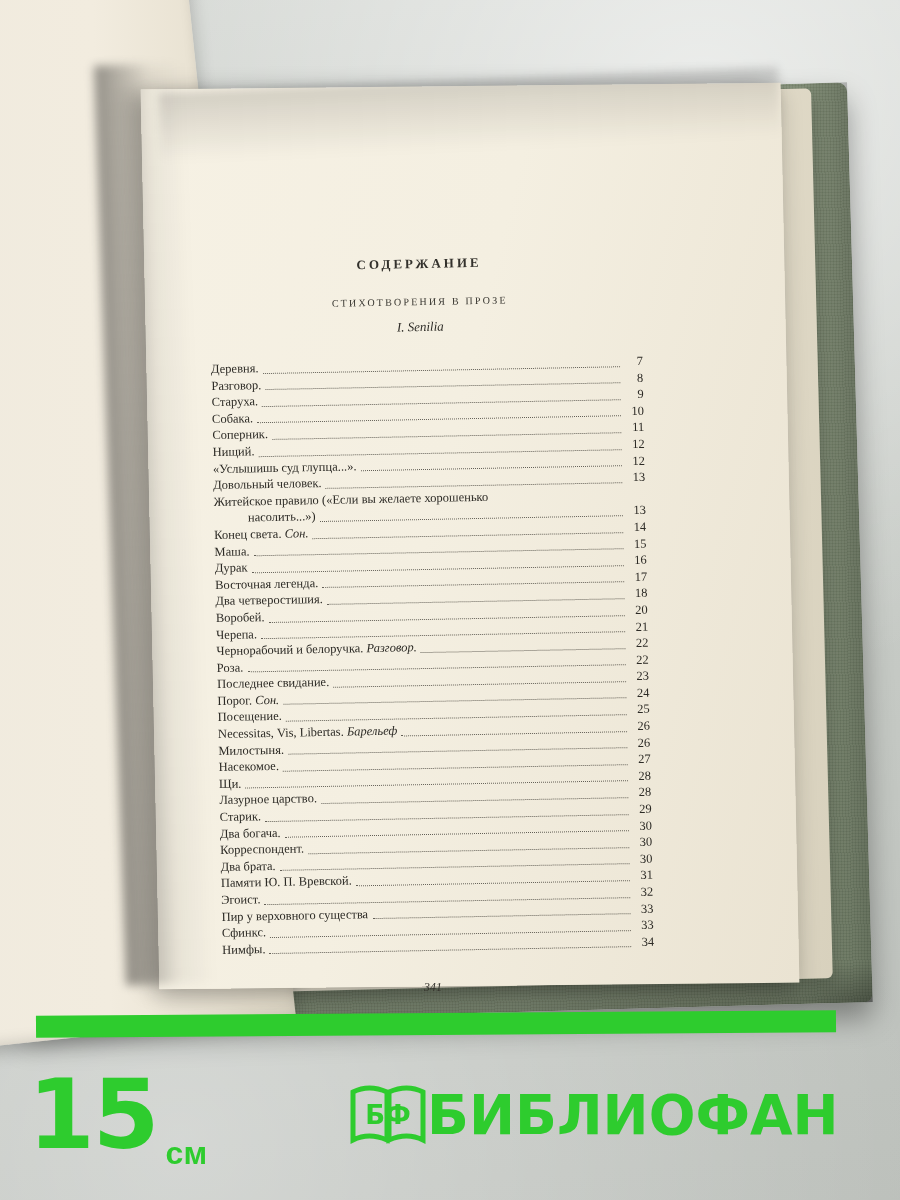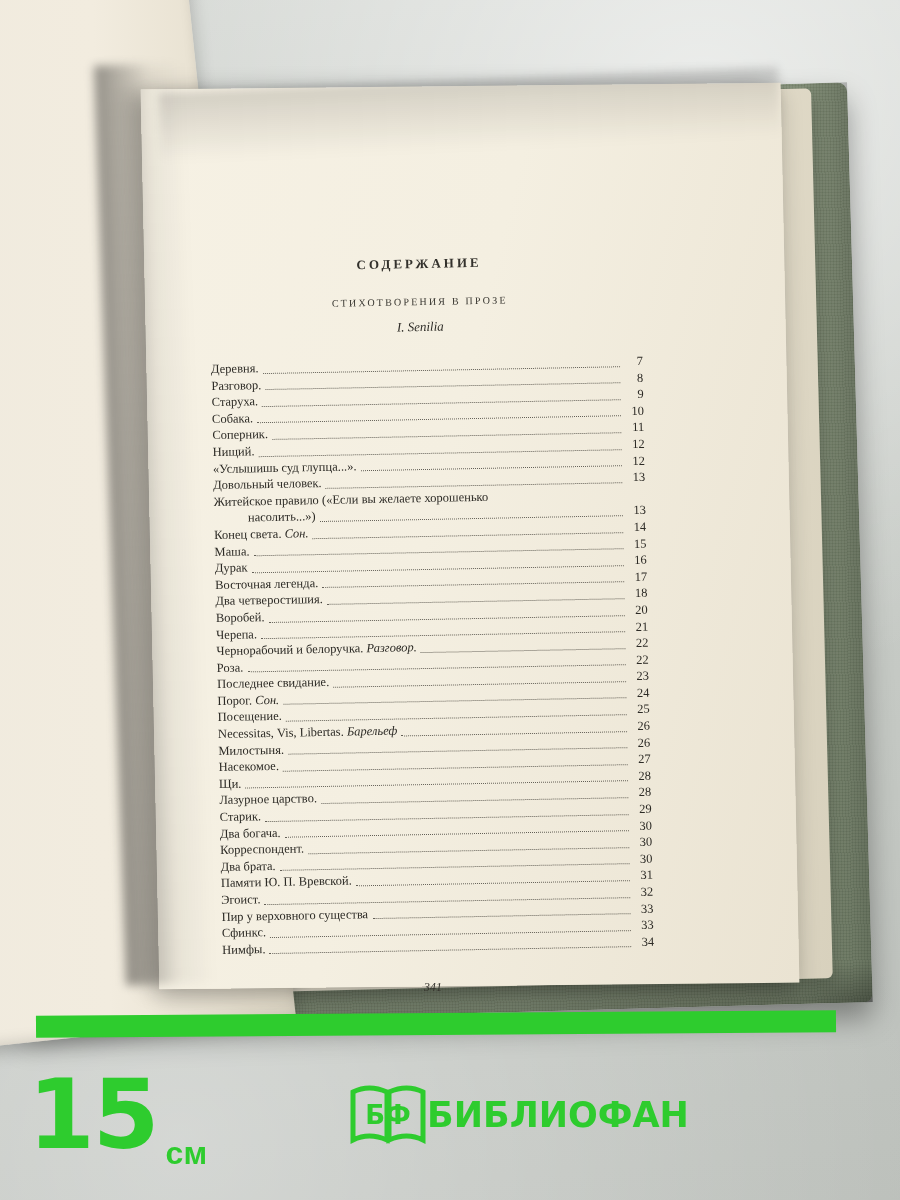--- a/index.html
+++ b/index.html
@@ -239,21 +239,21 @@
     align-items: center;
   }
   .wm-book-icon {
     width: 78px;
     height: 66px;
     position: relative;
   }
   .wm-brand {
     font-family: "DejaVu Sans", sans-serif;
     font-weight: 700;
-    font-size: 35px;
+    font-size: 55px;
     color: #2ecc2e;
     letter-spacing: 0px;
   }
 </style>
 </head>
 <body>
 
 <div id="scene">
   <div class="surface"></div>
 

